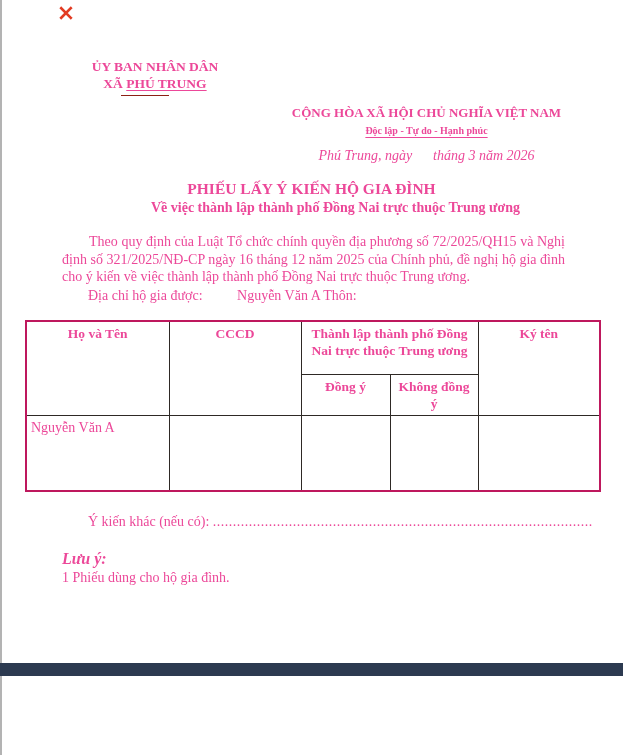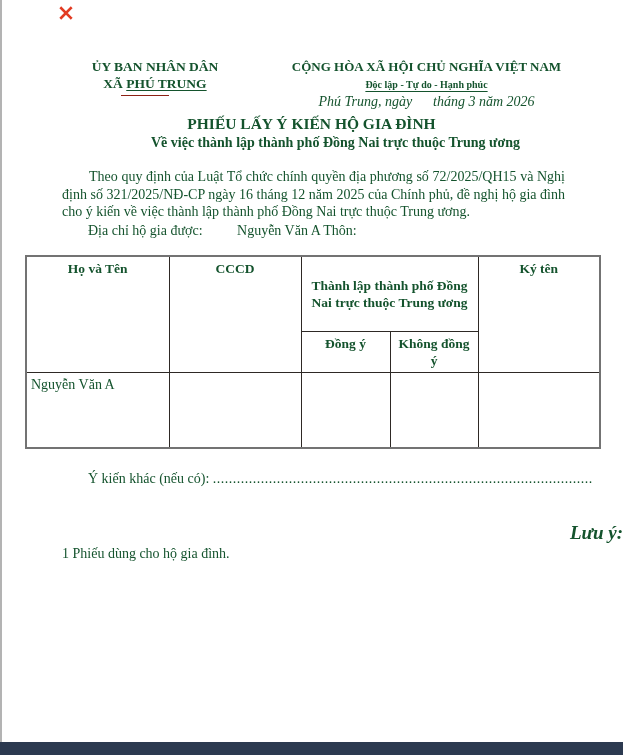--- a/index.html
+++ b/index.html
@@ -1,50 +1,50 @@
 <!DOCTYPE html>
 <html><head>
 <meta charset="utf-8">
 <style>
   html,body{margin:0;padding:0;background:#ffffff;}
   body{width:623px;height:755px;overflow:hidden;}
   .page{
-    position:relative;width:623px;height:755px;background:#ffffff;
+    position:relative;width:623px;height:676px;background:#ffffff;
     font-family:"Liberation Serif","DejaVu Serif",serif;
-    color:#14532d;
+    color:#ec4899;
   }
   .left-edge{position:absolute;left:0;top:0;width:2px;height:755px;background:#b3b3b3;}
   .red-x{position:absolute;left:59px;top:6px;width:14px;height:14px;}
   .hgroup{display:flex;padding-top:58px;margin-left:50px;margin-right:30px;}
   .org{width:210px;text-align:center;font-weight:bold;font-size:13.5px;line-height:17px;}
   .org .sep{width:48px;border-top:1.5px solid #8d2114;margin:3px auto 0 auto;transform:translateX(-10px);}
   .org .u{text-decoration:underline;text-underline-offset:2px;}
   .rep{flex:1;text-align:center;}
-  .rep .nation{font-weight:bold;font-size:13px;line-height:17px;}
+  .rep .nation{font-weight:bold;font-size:13px;line-height:17px;margin-top:46px;}
   .rep .motto{font-weight:bold;font-size:10px;line-height:19px;text-decoration:underline;text-underline-offset:3px;}
-  .rep .dateline{font-style:italic;font-size:14px;margin-top:0;white-space:pre;}
-  .title-block{text-align:center;margin-top:4px;font-family:Liberation Serif, serif;}
+  .rep .dateline{font-style:italic;font-size:14px;margin-top:8px;white-space:pre;}
+  .title-block{text-align:center;margin-top:15px;font-family:Liberation Serif, serif;}
   .title-block .t1{font-weight:bold;font-size:15.5px;line-height:20px;}
   .title-block .t2{font-weight:bold;font-size:14px;line-height:18px;padding-left:48px;}
   .para{margin:16px 58px 0 62px;font-size:14px;line-height:17.5px;text-align:justify;text-indent:27px;}
   .addr{margin:1px 30px 0 62px;padding-left:26px;font-size:14px;line-height:17.5px;white-space:nowrap;}
   .addr .addr-val{margin-left:31px;}
   .addr .hamlet{}
   table{border-collapse:collapse;margin:16px 0 0 25px;width:574px;table-layout:fixed;}
   th,td{border:1.5px solid #2e2925;vertical-align:top;padding:3px 4px;}
-  table{border:2px solid #737373;padding-left:24px;}
+  table{border:2px solid #be185d;padding-left:24px;}
   th{font-weight:bold;font-size:13.5px;line-height:17px;text-align:center;}
   td{font-size:14px;line-height:17px;text-align:left;}
   tr.hdr1 th{height:46px;}
   tr.hdr2 th{height:30px;}
   tr.data td{height:68px;}
-  .merged-inner{max-width:158px;margin:17px auto;}
+  .merged-inner{max-width:158px;margin:0 auto;}
   .other{margin:21px 30px 0 88px;font-size:14px;line-height:18px;white-space:nowrap;overflow:hidden;}
   .other .dots{letter-spacing:0.5px;}
-  .notes-head{margin:34px 0 0 62px;font-size:19px;font-weight:bold;font-style:italic;text-align:right;}
+  .notes-head{margin:19px 0 0 62px;font-size:16px;font-weight:bold;font-style:italic;}
   .note{margin:0 55px 0 62px;font-size:14px;line-height:19px;text-align:left;}
   .note.first{}
   .bottom-bar{position:absolute;left:0;bottom:0;width:623px;height:13px;background:#2c3a50;}
 </style>
 </head>
 <body>
 
 <div class="page">
   <div class="left-edge"></div>
 

